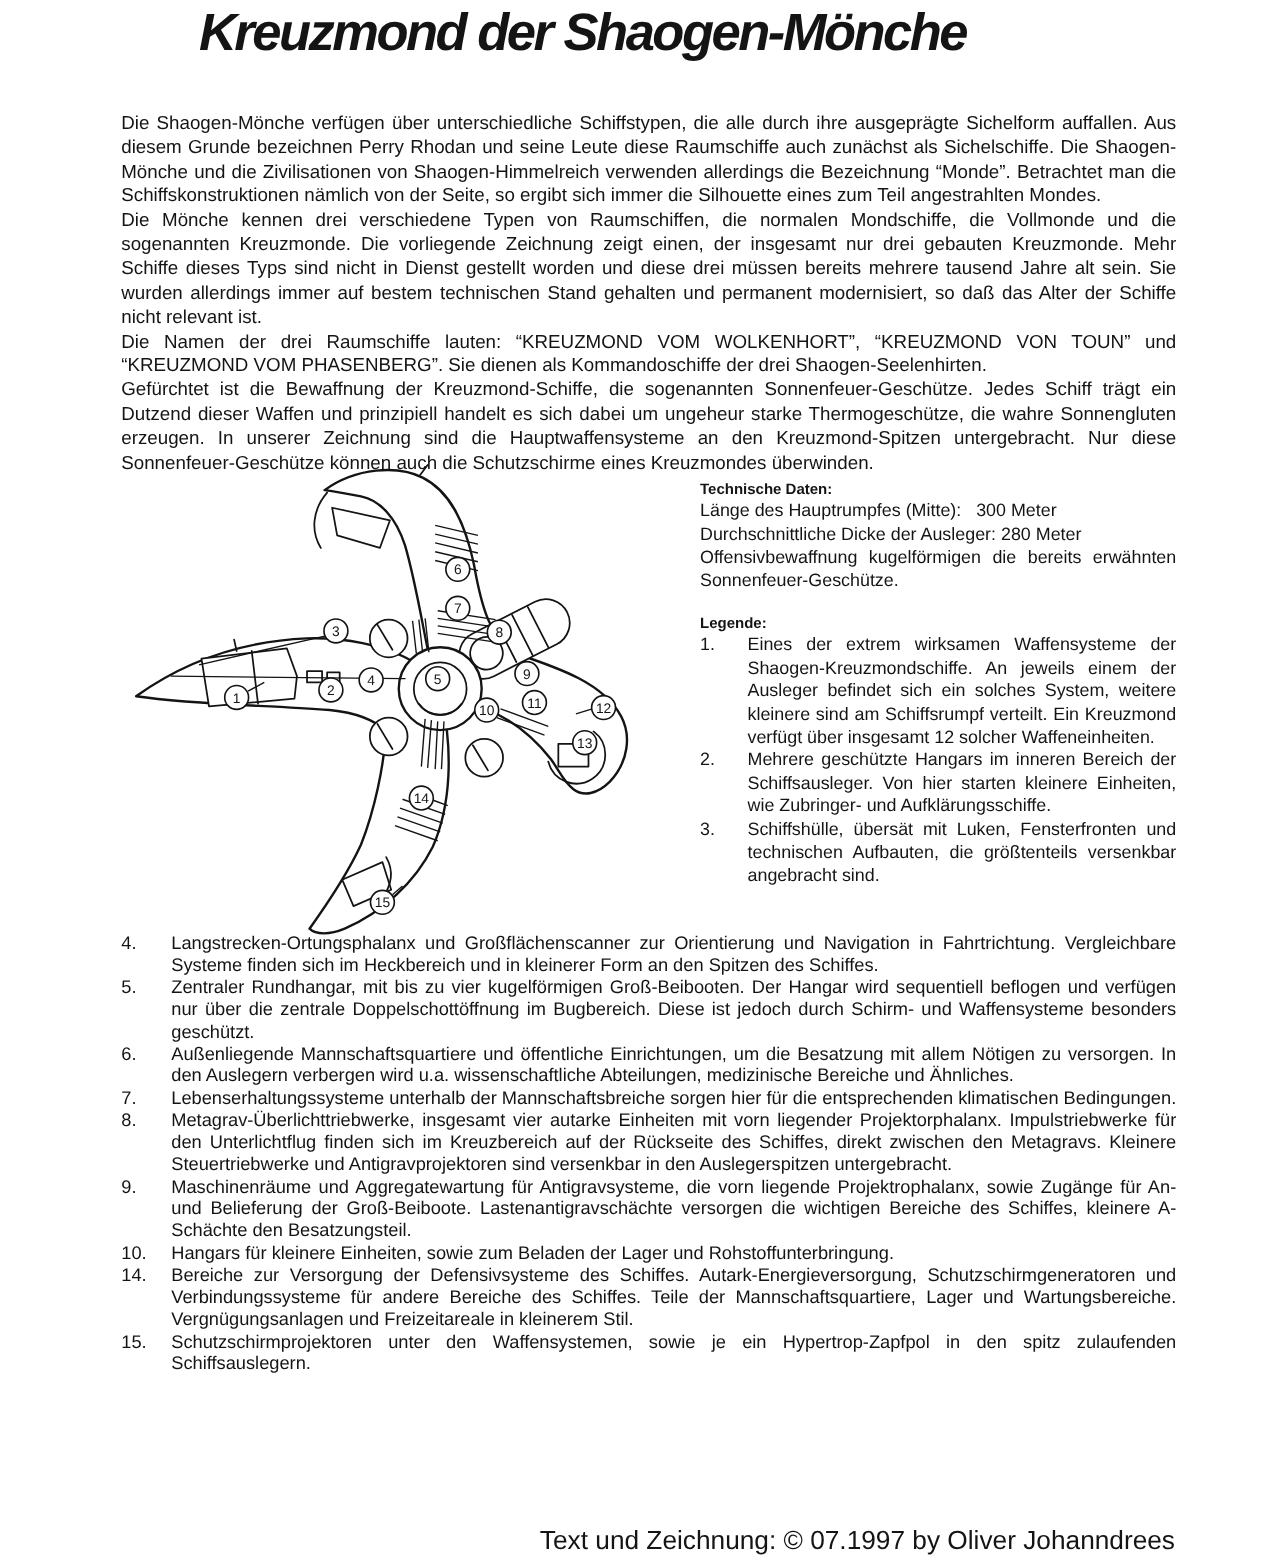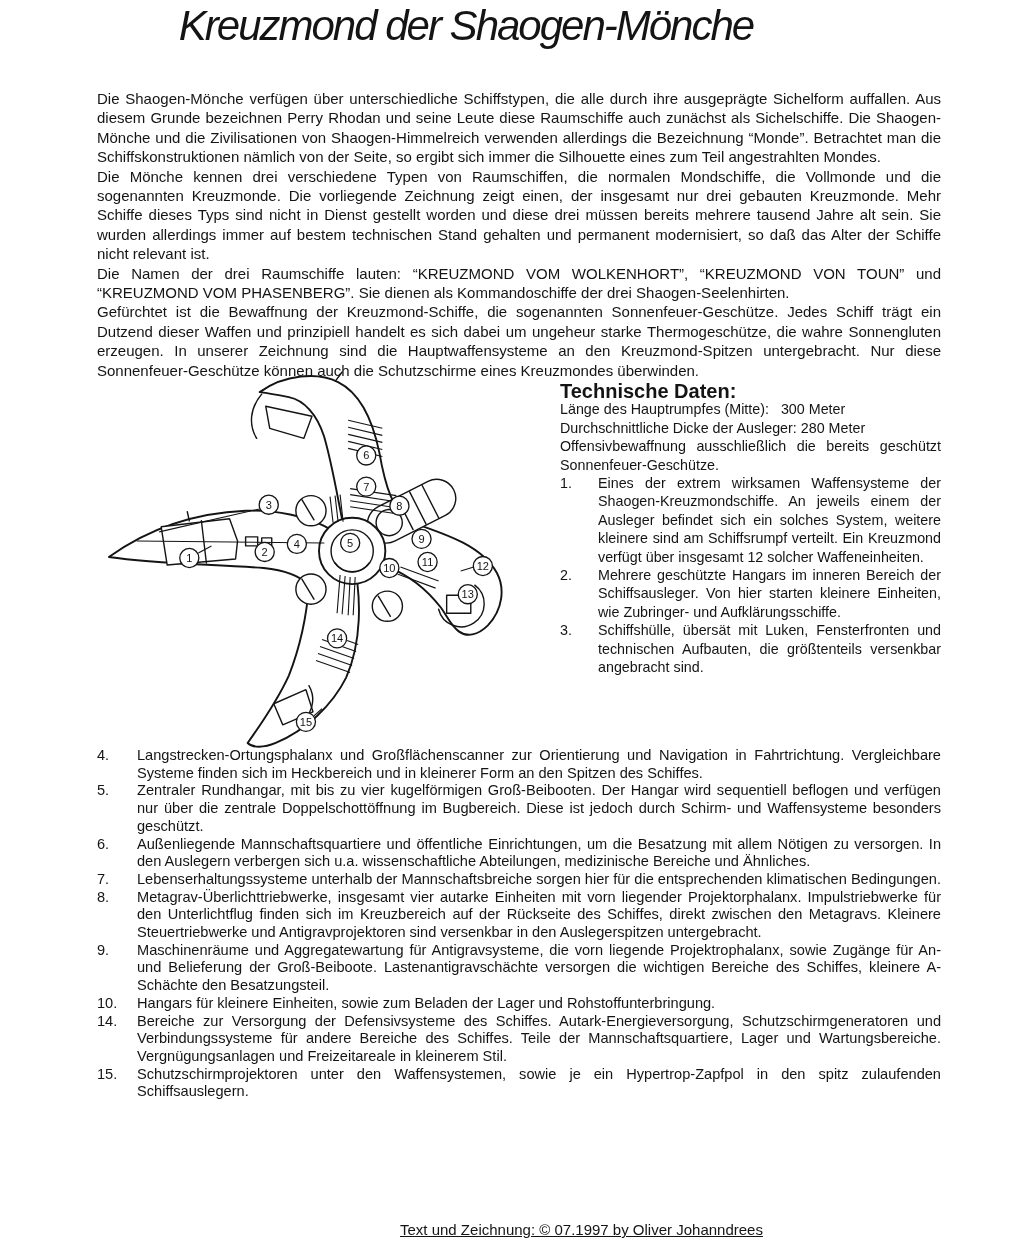--- a/index.html
+++ b/index.html
@@ -3,53 +3,53 @@
 <meta charset="utf-8">
 <style>
   html,body{margin:0;padding:0;}
   body{
     width:1024px;height:1251px;position:relative;background:#ffffff;
     font-family:"Liberation Sans", sans-serif;color:#141414;
     -webkit-font-smoothing:antialiased;overflow:hidden;
   }
   .page-title{
     position:absolute;top:2px;left:0;width:932px;text-align:center;
-    font-size:42px;font-weight:normal;font-style:italic;letter-spacing:-2px;
+    font-size:42px;font-weight:bold;font-style:italic;letter-spacing:-2px;
     margin:0;white-space:nowrap;
   }
   
   .intro{position:absolute;left:97px;top:74px;width:844px;
     font-size:15px;line-height:19.4px;text-align:justify;margin-top:15px;}
   .intro p{margin:0;}
   
   .diagram{position:absolute;left:98px;top:370px;width:444px;height:382px;margin:0;}
   .diagram svg{display:block;}
   .co circle{fill:#ffffff;stroke:#141414;stroke-width:1.3;}
   .co text{font-size:11px;fill:#141414;text-anchor:middle;
     font-family:"Liberation Sans",sans-serif;}
   
   .right-col{position:absolute;left:560px;top:382px;width:381px;
     font-size:14.3px;line-height:18.4px;}
-  .right-col h2{font-size:20px;margin:0;font-weight:bold;}
+  .right-col h2{font-size:12px;margin:0;font-weight:bold;}
   .tech-line{white-space:pre-wrap;}
   .tech-just{margin:0;text-align:justify;}
   .legend-head{margin-top:15px !important;}
   ol.legend-list{list-style:none;margin:0;padding:0;}
   ol.legend-list li{position:relative;margin:0;}
   .lg-num{position:absolute;left:0;top:0;}
   .right-col .lg-item{padding-left:38px;}
   .right-col .lg-txt{display:block;text-align:justify;}
   
   .lower-list{position:absolute;left:97px;top:747px;width:844px;
     font-size:14.6px;line-height:17.7px;}
   .lower-list .lg-item{padding-left:40px;}
   .lower-list .lg-txt{display:block;text-align:justify;}
   
   .credit{position:absolute;left:400px;top:1221px;width:540px;
-    font-size:15px;text-align:left;text-decoration:underline;}
+    font-size:21px;text-align:right;}
 </style>
 </head>
 <body>
 
 <h1 class="page-title">Kreuzmond der Shaogen-Mönche</h1>
 
 <section class="intro">
   <p>Die Shaogen-Mönche verfügen über unterschiedliche Schiffstypen, die alle durch ihre ausgeprägte Sichelform auffallen. Aus diesem Grunde bezeichnen Perry Rhodan und seine Leute diese Raumschiffe auch zunächst als Sichelschiffe. Die Shaogen-Mönche und die Zivilisationen von Shaogen-Himmelreich verwenden allerdings die Bezeichnung “Monde”. Betrachtet man die Schiffskonstruktionen nämlich von der Seite, so ergibt sich immer die Silhouette eines zum Teil angestrahlten Mondes.</p>
   <p>Die Mönche kennen drei verschiedene Typen von Raumschiffen, die normalen Mondschiffe, die Vollmonde und die sogenannten Kreuzmonde. Die vorliegende Zeichnung zeigt einen, der insgesamt nur drei gebauten Kreuzmonde. Mehr Schiffe dieses Typs sind nicht in Dienst gestellt worden und diese drei müssen bereits mehrere tausend Jahre alt sein. Sie wurden allerdings immer auf bestem technischen Stand gehalten und permanent modernisiert, so daß das Alter der Schiffe nicht relevant ist.</p>
   <p>Die Namen der drei Raumschiffe lauten: “KREUZMOND VOM WOLKENHORT”, “KREUZMOND VON TOUN” und “KREUZMOND VOM PHASENBERG”. Sie dienen als Kommandoschiffe der drei Shaogen-Seelenhirten.</p>
@@ -177,22 +177,23 @@
           <text x="206" y="354">15</text>
         </g>
     </g>
   </svg>
 </figure>
 
 <aside class="right-col">
   <h2>Technische Daten:</h2>
   <div class="tech-line">Länge des Hauptrumpfes (Mitte):   300 Meter</div>
   <div class="tech-line">Durchschnittliche Dicke der Ausleger: 280 Meter</div>
-  <p class="tech-just">Offensivbewaffnung ausschließlich die bereits geschützt Sonnenfeuer-Geschütze.</p>
-
+  <p class="tech-just">Offensivbewaffnung kugelförmigen die bereits erwähnten Sonnenfeuer-Geschütze.</p>
+
+  <h2 class="legend-head">Legende:</h2>
   <ol class="legend-list">
     <li class="lg-item">
       <span class="lg-num">1.</span>
       <span class="lg-txt">Eines der extrem wirksamen Waffensysteme der Shaogen-Kreuzmondschiffe. An jeweils einem der Ausleger befindet sich ein solches System, weitere kleinere sind am Schiffsrumpf verteilt. Ein Kreuzmond verfügt über insgesamt 12 solcher Waffeneinheiten.</span>
     </li>
     <li class="lg-item">
       <span class="lg-num">2.</span>
       <span class="lg-txt">Mehrere geschützte Hangars im inneren Bereich der Schiffsausleger. Von hier starten kleinere Einheiten, wie Zubringer- und Aufklärungsschiffe.</span>
     </li>
     <li class="lg-item">
@@ -207,21 +208,21 @@
     <li class="lg-item">
       <span class="lg-num">4.</span>
       <span class="lg-txt">Langstrecken-Ortungsphalanx und Großflächenscanner zur Orientierung und Navigation in Fahrtrichtung. Vergleichbare Systeme finden sich im Heckbereich und in kleinerer Form an den Spitzen des Schiffes.</span>
     </li>
     <li class="lg-item">
       <span class="lg-num">5.</span>
       <span class="lg-txt">Zentraler Rundhangar, mit bis zu vier kugelförmigen Groß-Beibooten. Der Hangar wird sequentiell beflogen und verfügen nur über die zentrale Doppelschottöffnung im Bugbereich. Diese ist jedoch durch Schirm- und Waffensysteme besonders geschützt.</span>
     </li>
     <li class="lg-item">
       <span class="lg-num">6.</span>
-      <span class="lg-txt">Außenliegende Mannschaftsquartiere und öffentliche Einrichtungen, um die Besatzung mit allem Nötigen zu versorgen. In den Auslegern verbergen sich u.a. wissenschaftliche Abteilungen, medizinische Bereiche und Ähnliches.</span>
+      <span class="lg-txt">Außenliegende Mannschaftsquartiere und öffentliche Einrichtungen, um die Besatzung mit allem Nötigen zu versorgen. In den Auslegern verbergen wird u.a. wissenschaftliche Abteilungen, medizinische Bereiche und Ähnliches.</span>
     </li>
     <li class="lg-item">
       <span class="lg-num">7.</span>
       <span class="lg-txt">Lebenserhaltungssysteme unterhalb der Mannschaftsbreiche sorgen hier für die entsprechenden klimatischen Bedingungen.</span>
     </li>
     <li class="lg-item">
       <span class="lg-num">8.</span>
       <span class="lg-txt">Metagrav-Überlichttriebwerke, insgesamt vier autarke Einheiten mit vorn liegender Projektorphalanx. Impulstriebwerke für den Unterlichtflug finden sich im Kreuzbereich auf der Rückseite des Schiffes, direkt zwischen den Metagravs. Kleinere Steuertriebwerke und Antigravprojektoren sind versenkbar in den Auslegerspitzen untergebracht.</span>
     </li>
     <li class="lg-item">

